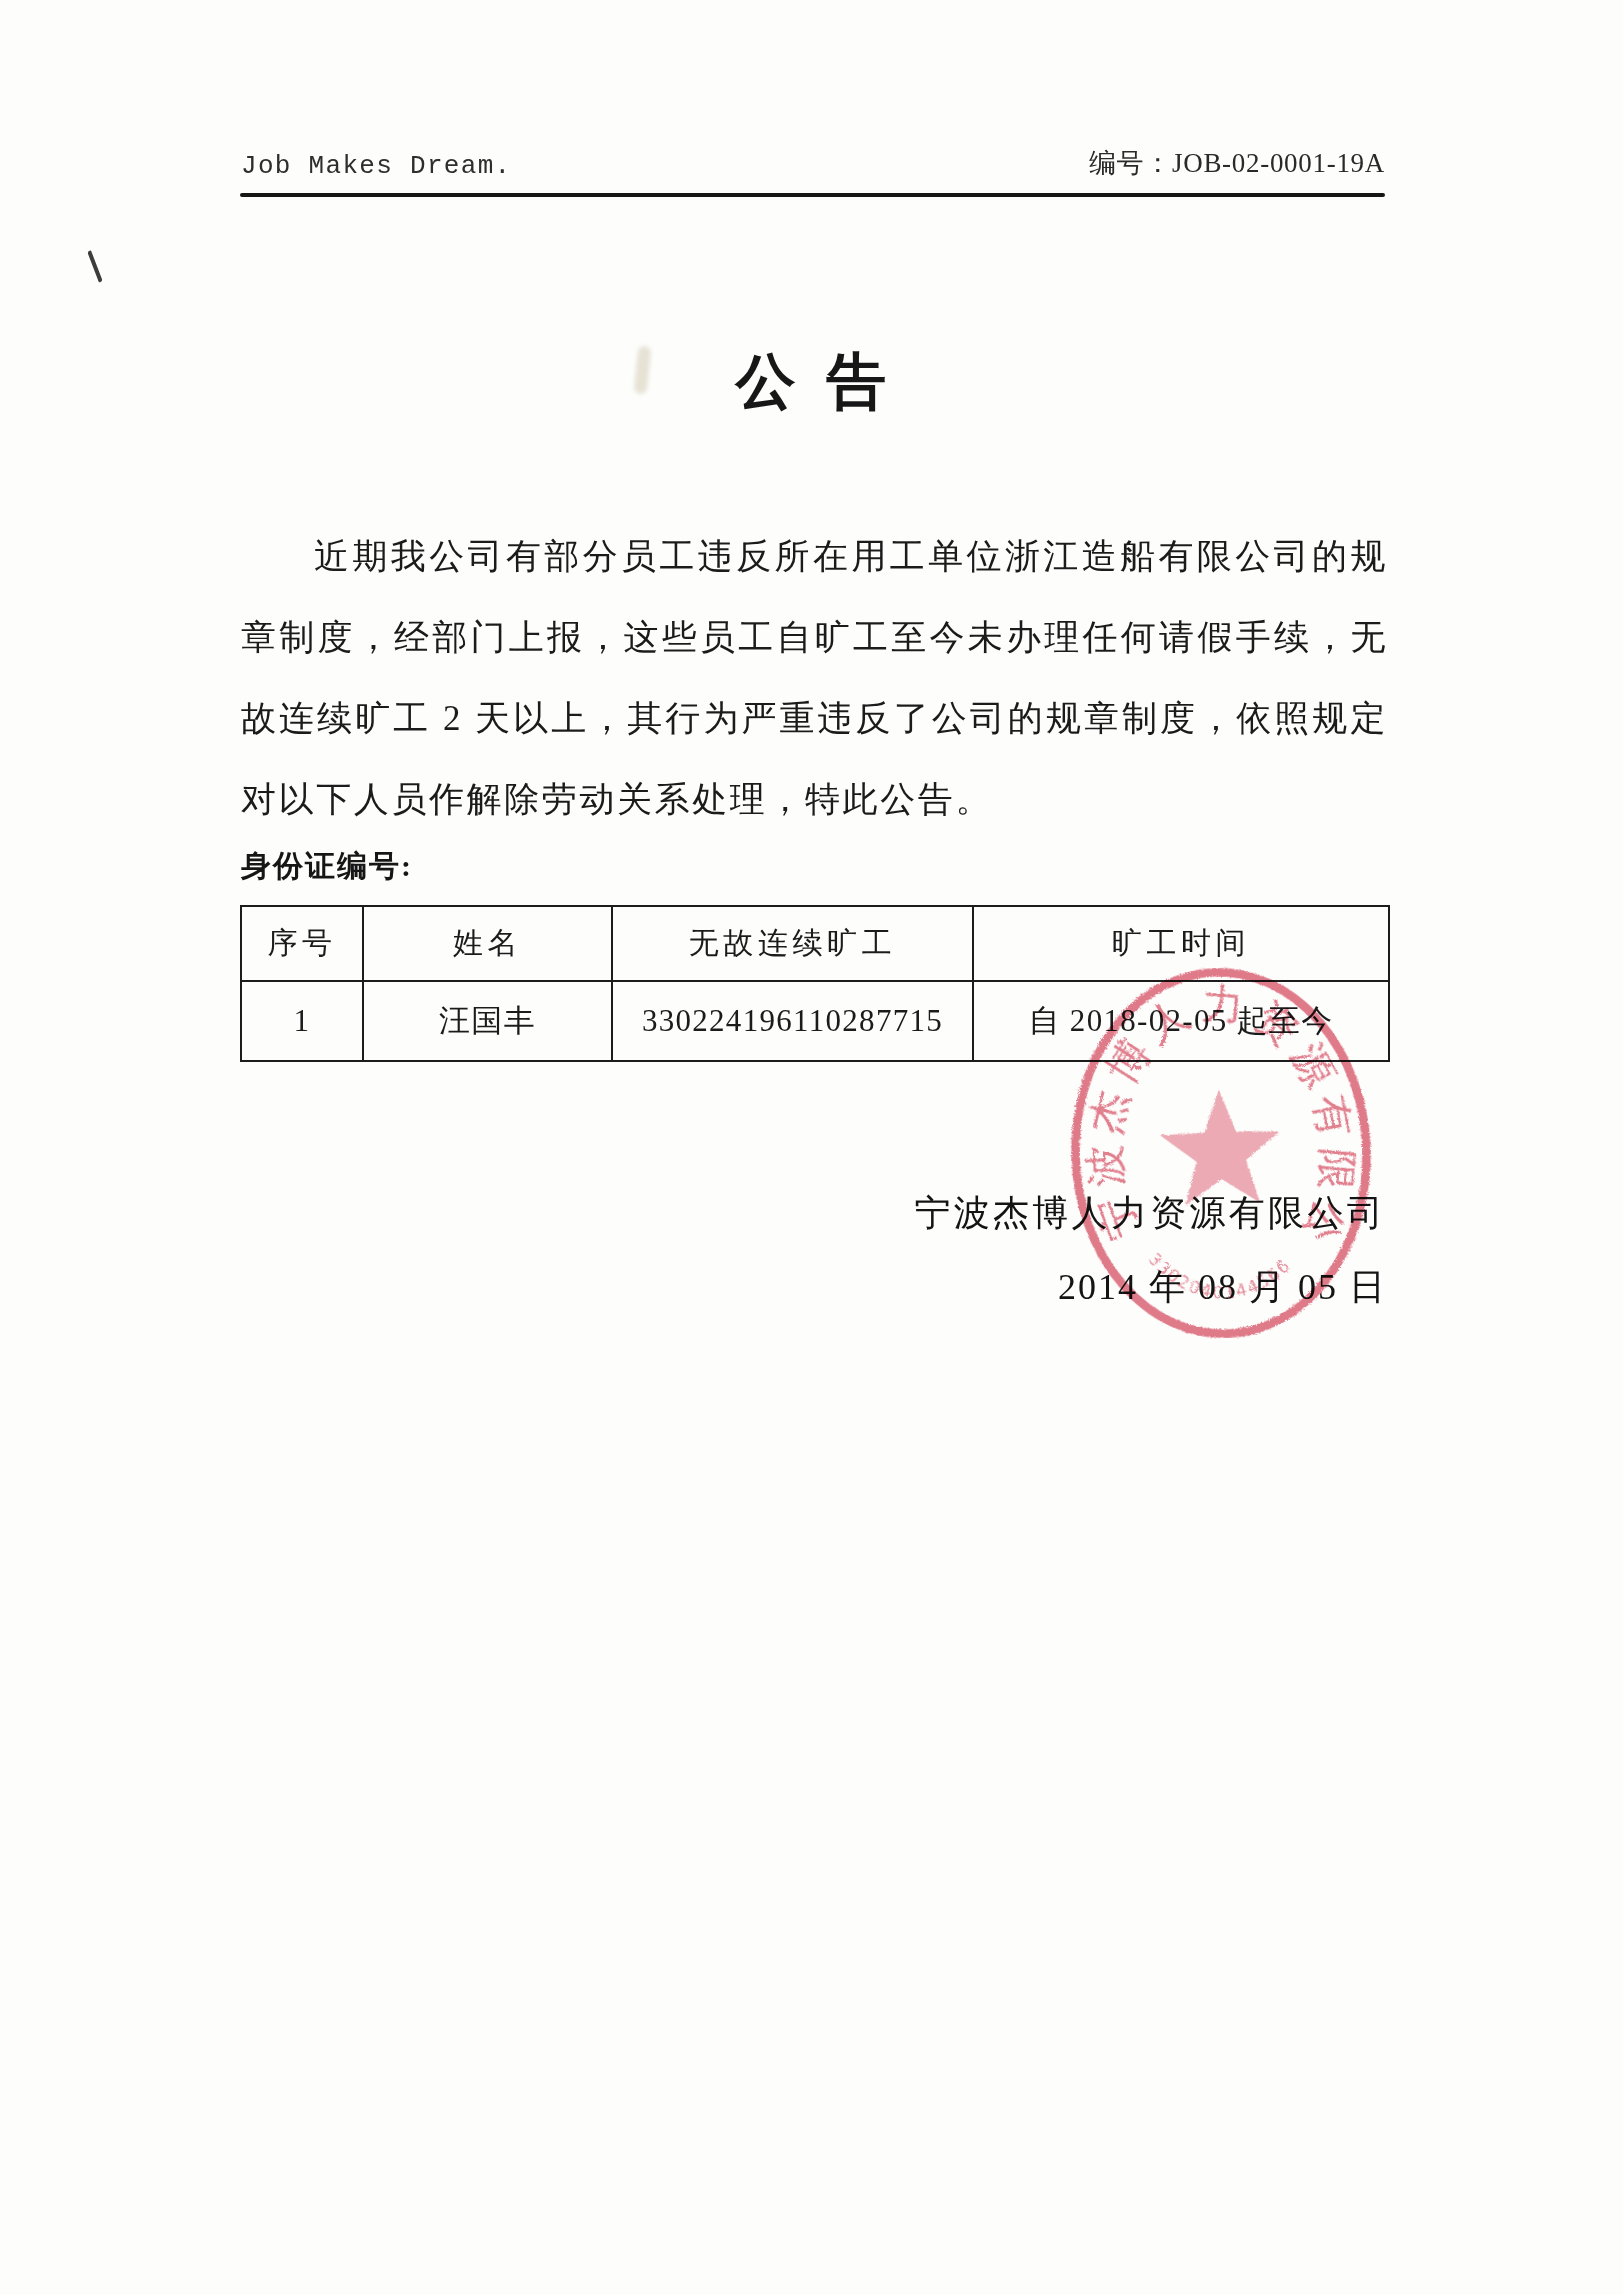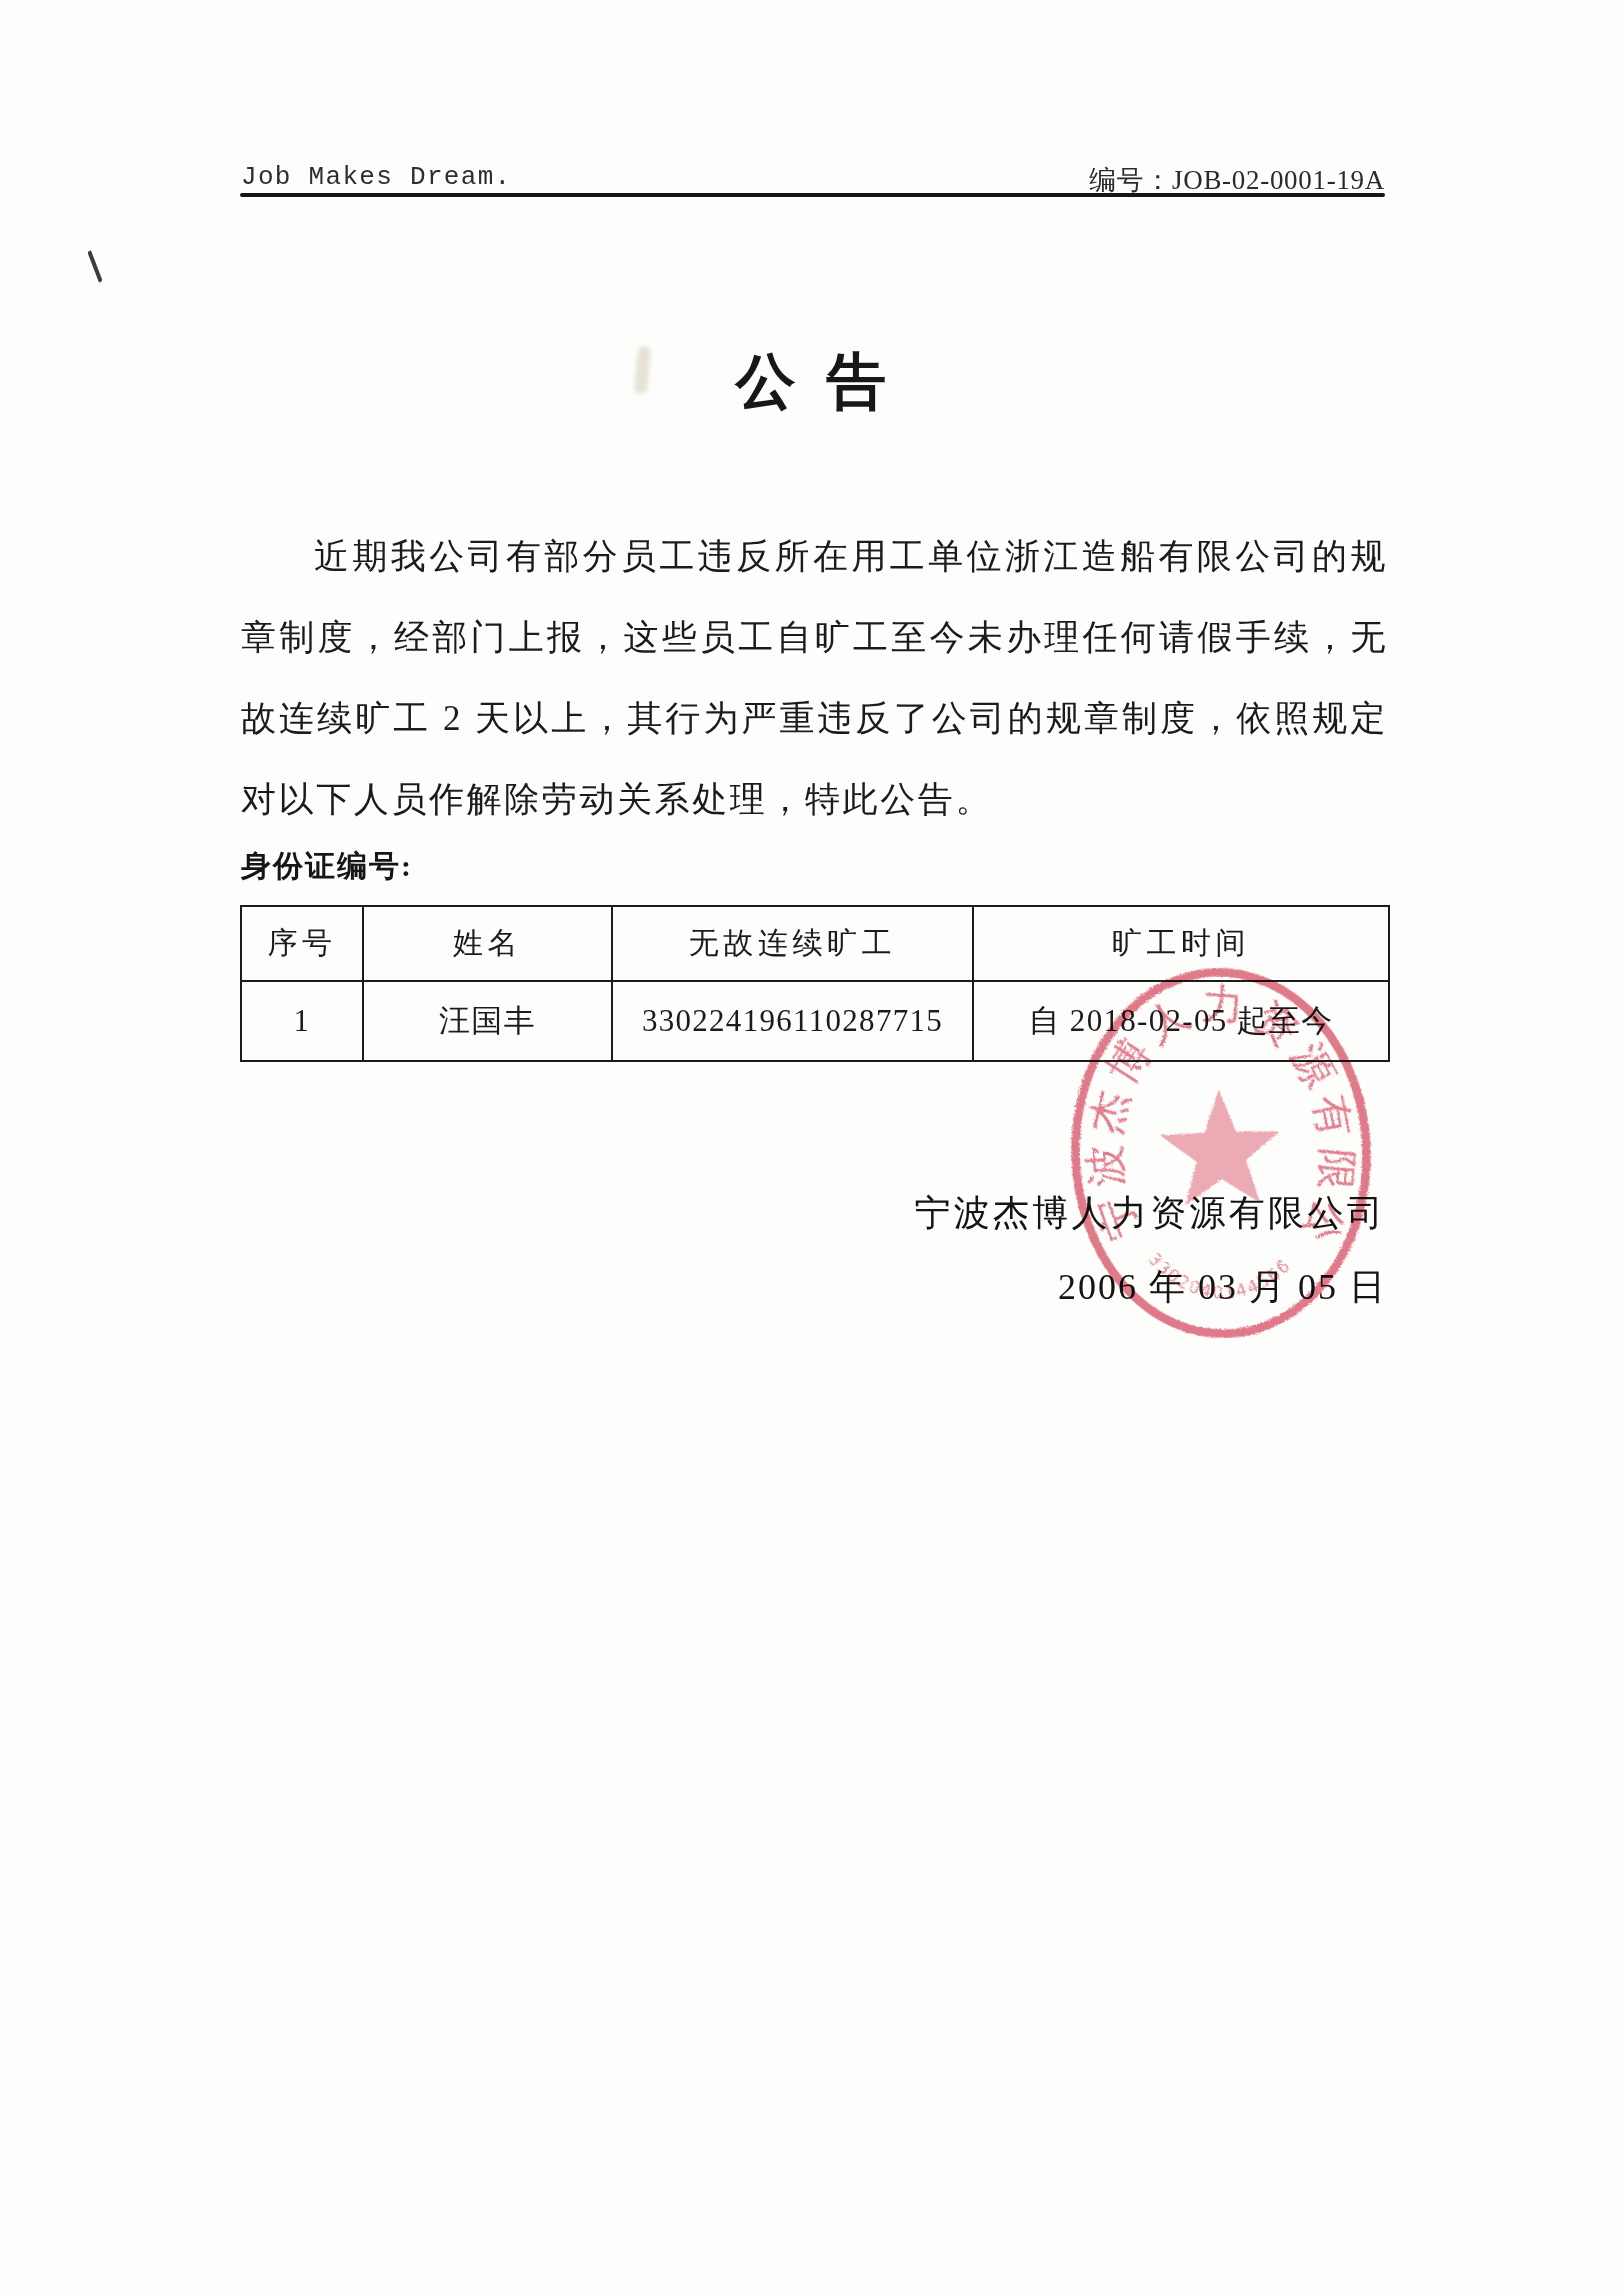--- a/index.html
+++ b/index.html
@@ -12,25 +12,25 @@
     background: #fdfdfc;
     overflow: hidden;
     font-family: "Liberation Serif", "DejaVu Serif", serif;
     color: #1e1e1e;
   }
 
   
   .header {
     position: absolute;
     left: 241px;
-    top: 162px;
+    top: 145px;
     width: 1144px;
     display: flex;
     justify-content: space-between;
-    align-items: flex-start;
+    align-items: flex-end;
   }
   .slogan {
     font-family: "Liberation Mono", "DejaVu Sans Mono", monospace;
     font-size: 26px;
     color: #2e2e2e;
     letter-spacing: 1.3px;
   }
   .doc-number {
     font-family: Liberation Serif, serif;
     font-size: 27px;
@@ -228,21 +228,21 @@
       <tr>
         <td>1</td>
         <td>汪国丰</td>
         <td>330224196110287715</td>
         <td>自 2018-02-05 起至今</td>
       </tr>
     </tbody>
   </table>
 
   <div class="signature">宁波杰博人力资源有限公司</div>
-  <div class="sign-date">2006 年 03 月 05 日</div>
+  <div class="sign-date">2014 年 08 月 05 日</div>
 
   <svg class="stamp" viewBox="0 0 470 580" xmlns="http://www.w3.org/2000/svg">
     <defs>
       <path id="arcTop" d="M 108 408 A 155 205 0 1 1 362 408" fill="none"></path>
       <path id="arcBottom" d="M 116 447 A 168 222 0 0 0 387 384" fill="none"></path>
       <filter id="rough">
         <feTurbulence type="fractalNoise" baseFrequency="0.9" numOctaves="2" result="noise"></feTurbulence>
         <feDisplacementMap in="SourceGraphic" in2="noise" scale="6"></feDisplacementMap>
       </filter>
     </defs>

